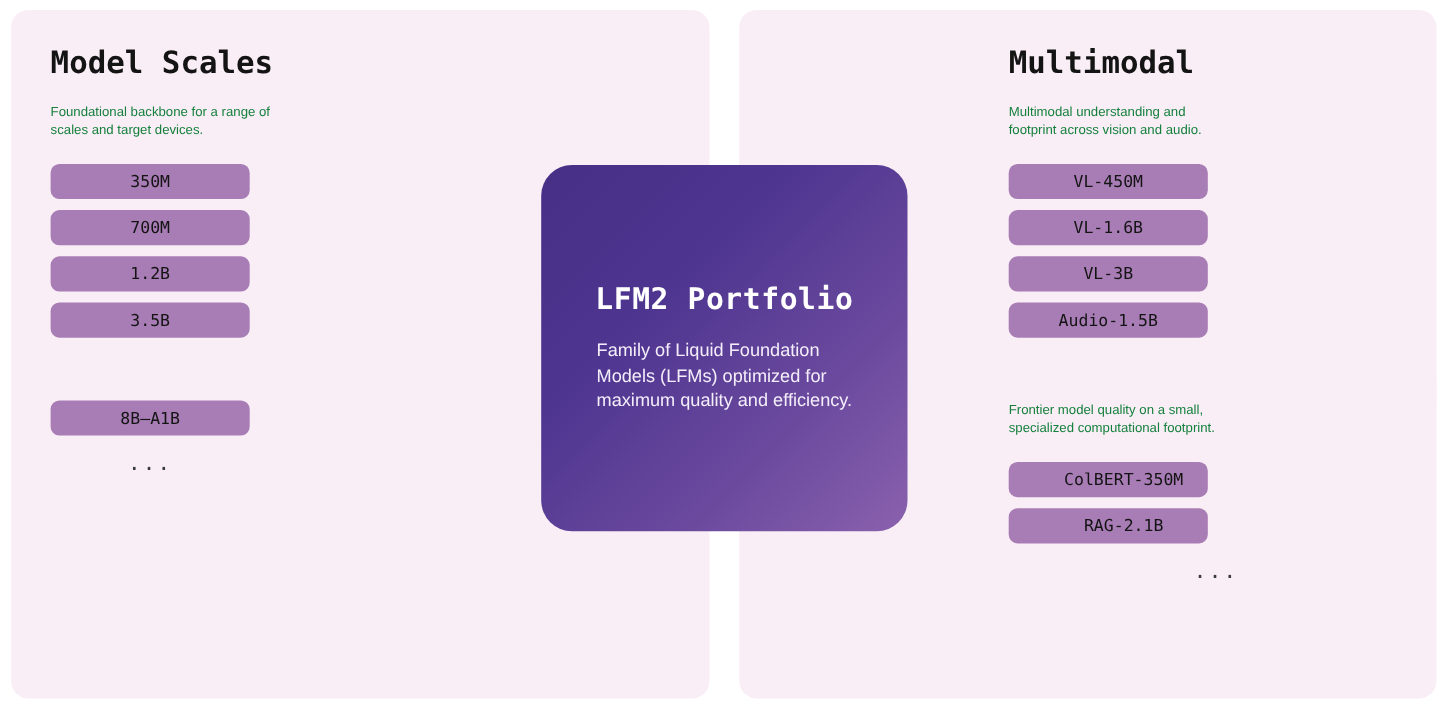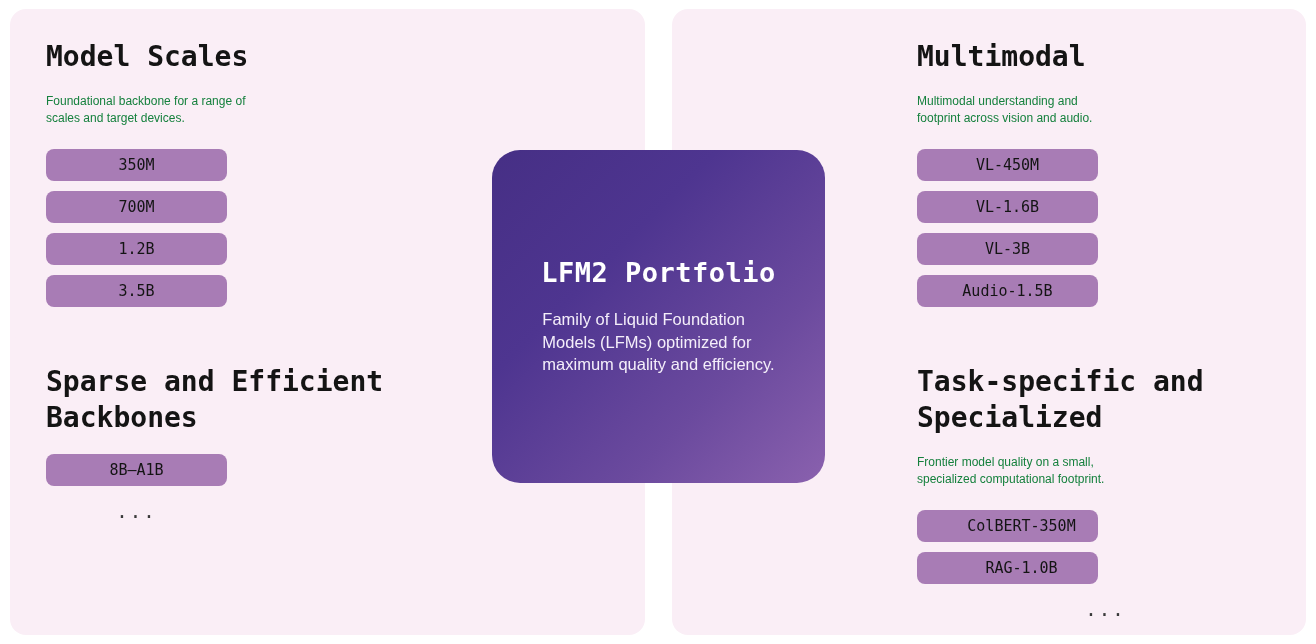--- a/index.html
+++ b/index.html
@@ -167,38 +167,34 @@
         <div class="pill">VL-1.6B</div>
         <div class="pill">VL-3B</div>
         <div class="pill">Audio-1.5B</div>
         <div class="ellipsis">...</div>
       </div>
     </div>
   </div>
 
   <div class="card card-bl">
     <div class="card-inner">
-      <h2 class="card-title">Sparse and Efficient
-Backbones</h2>
       <div class="pill-grid">
         <div class="pill">8B–A1B</div>
         <div class="ellipsis-narrow">...</div>
       </div>
     </div>
   </div>
 
   <div class="card card-br">
     <div class="card-inner">
-      <h2 class="card-title">Task-specific and
-Specialized</h2>
       <p class="card-desc">Frontier model quality on a small,
 specialized computational footprint.</p>
       <div class="pill-grid">
         <div class="pill pill-wide">ColBERT-350M</div>
-        <div class="pill pill-wide">RAG-1.0B</div>
+        <div class="pill pill-wide">RAG-2.1B</div>
         <div class="ellipsis">...</div>
       </div>
     </div>
   </div>
 
   <div id="hub">
     <div class="hub-title">LFM2 Portfolio</div>
     <div class="hub-sub">Family of Liquid Foundation
 Models (LFMs) optimized for
 maximum quality and efficiency.</div>

